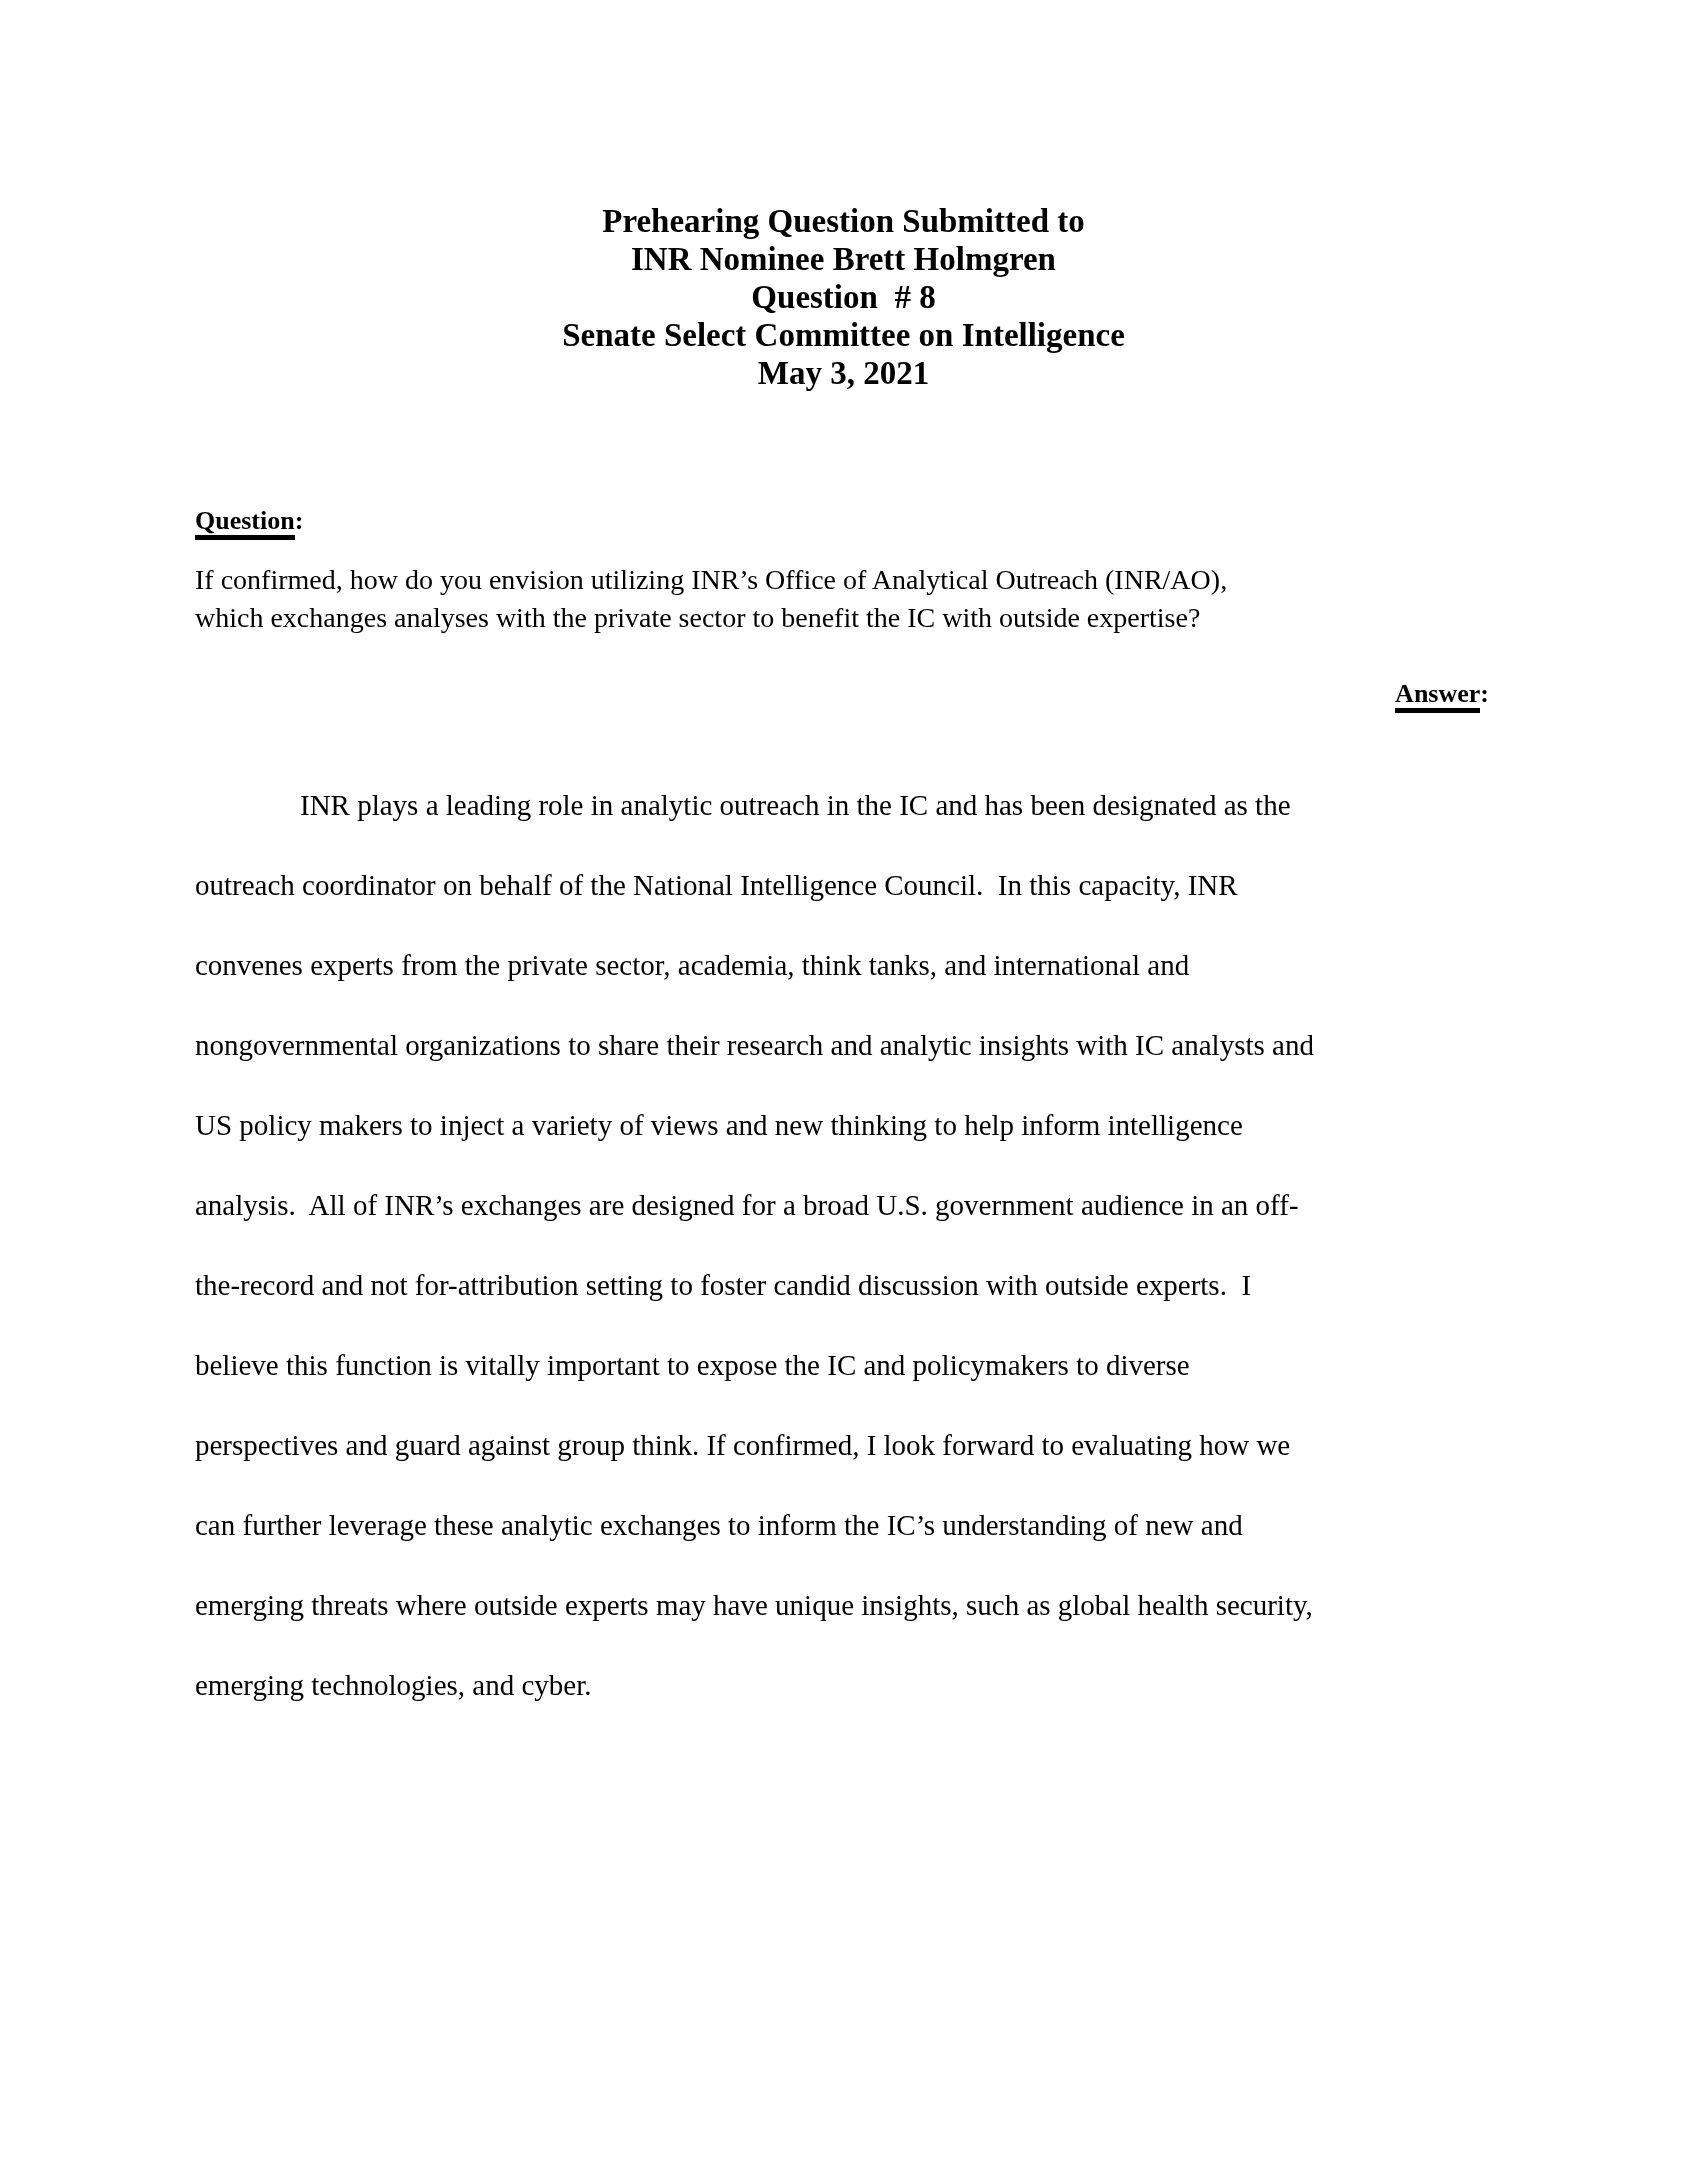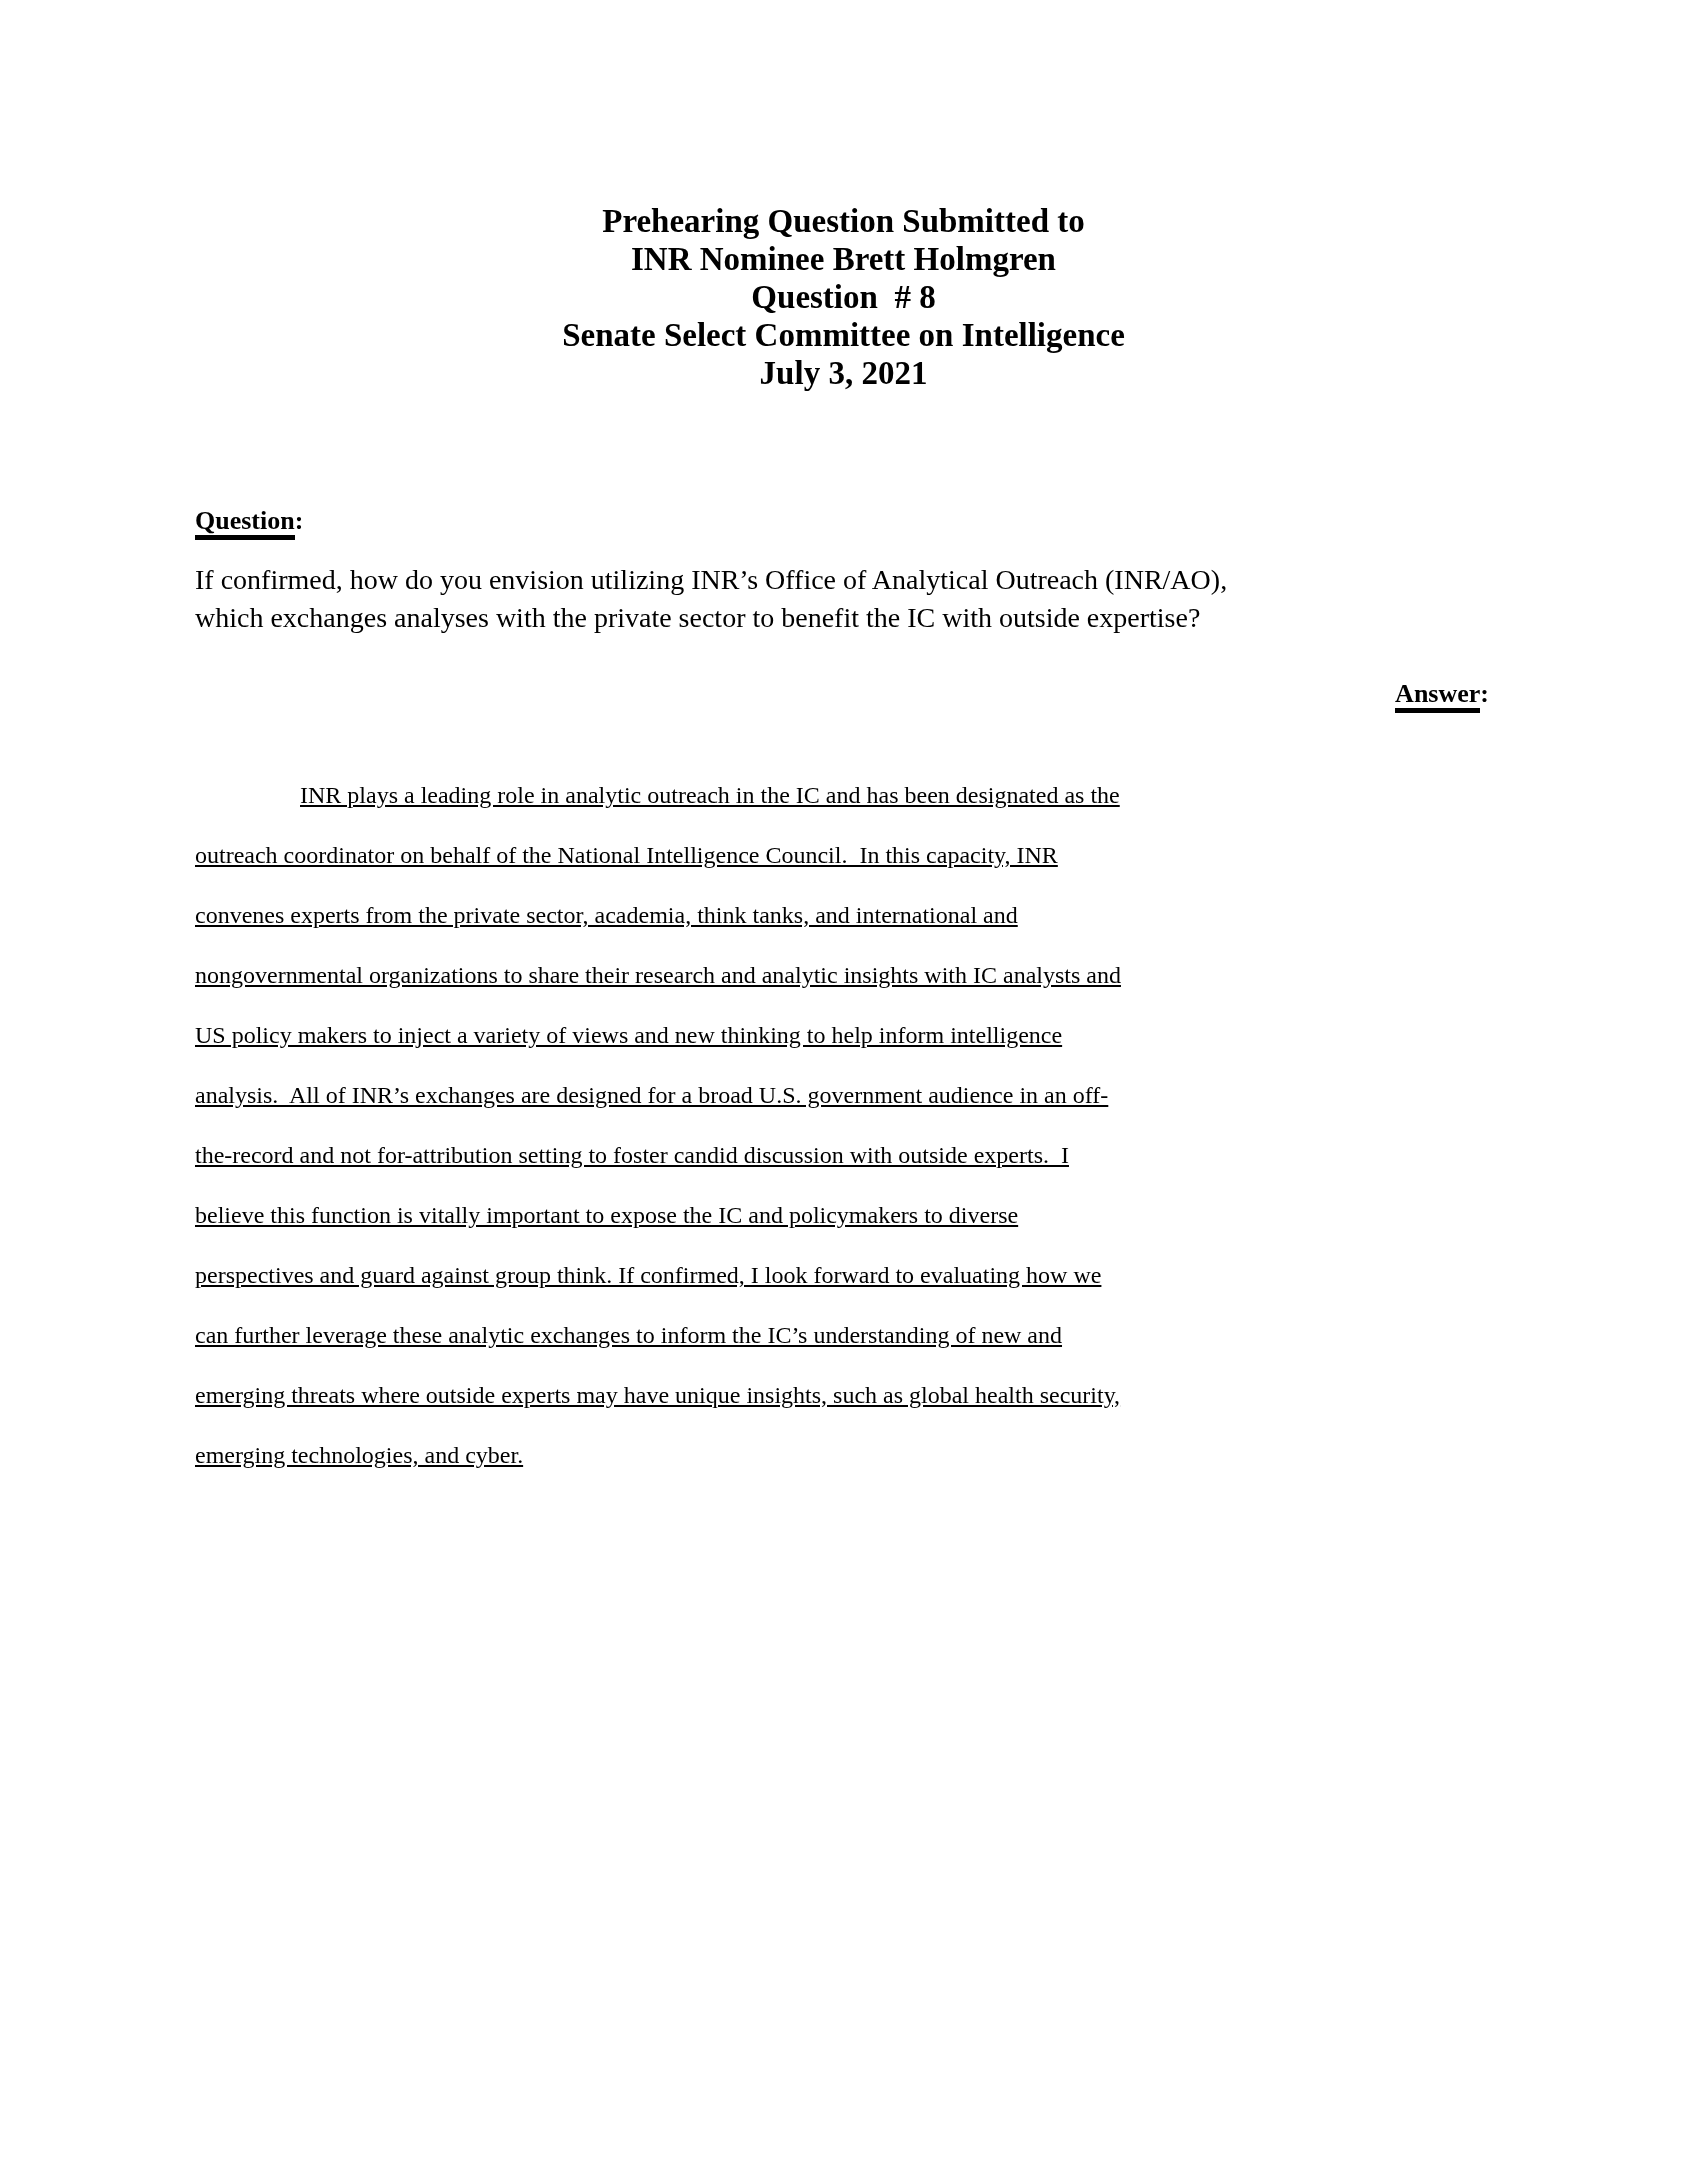--- a/index.html
+++ b/index.html
@@ -44,37 +44,36 @@
 
   .question-text {
     margin-top: 21px;
     font-size: 28px;
     line-height: 38px;
     white-space: pre;
   }
 
   .answer-text {
     margin-top: 52px;
-    font-size: 24px;
-    line-height: 60px;   
+    font-size: 29px;
+    line-height: 80px;   
     white-space: pre;     
     text-indent: 105px;   
-    text-decoration: underline;
   }
 </style>
 </head>
 <body>
 
 <div class="page">
 
   <div class="doc-header">Prehearing Question Submitted to
 INR Nominee Brett Holmgren
 Question  # 8
 Senate Select Committee on Intelligence
-July 3, 2021</div>
+May 3, 2021</div>
 
   <div class="qa">
 
     <div class="section-label q-label"><span class="u">Question</span><span>:</span></div>
 
     <div class="question-text">If confirmed, how do you envision utilizing INR’s Office of Analytical Outreach (INR/AO),
 which exchanges analyses with the private sector to benefit the IC with outside expertise?</div>
 
     <div class="section-label a-label"><span class="u">Answer</span><span>:</span></div>
 

